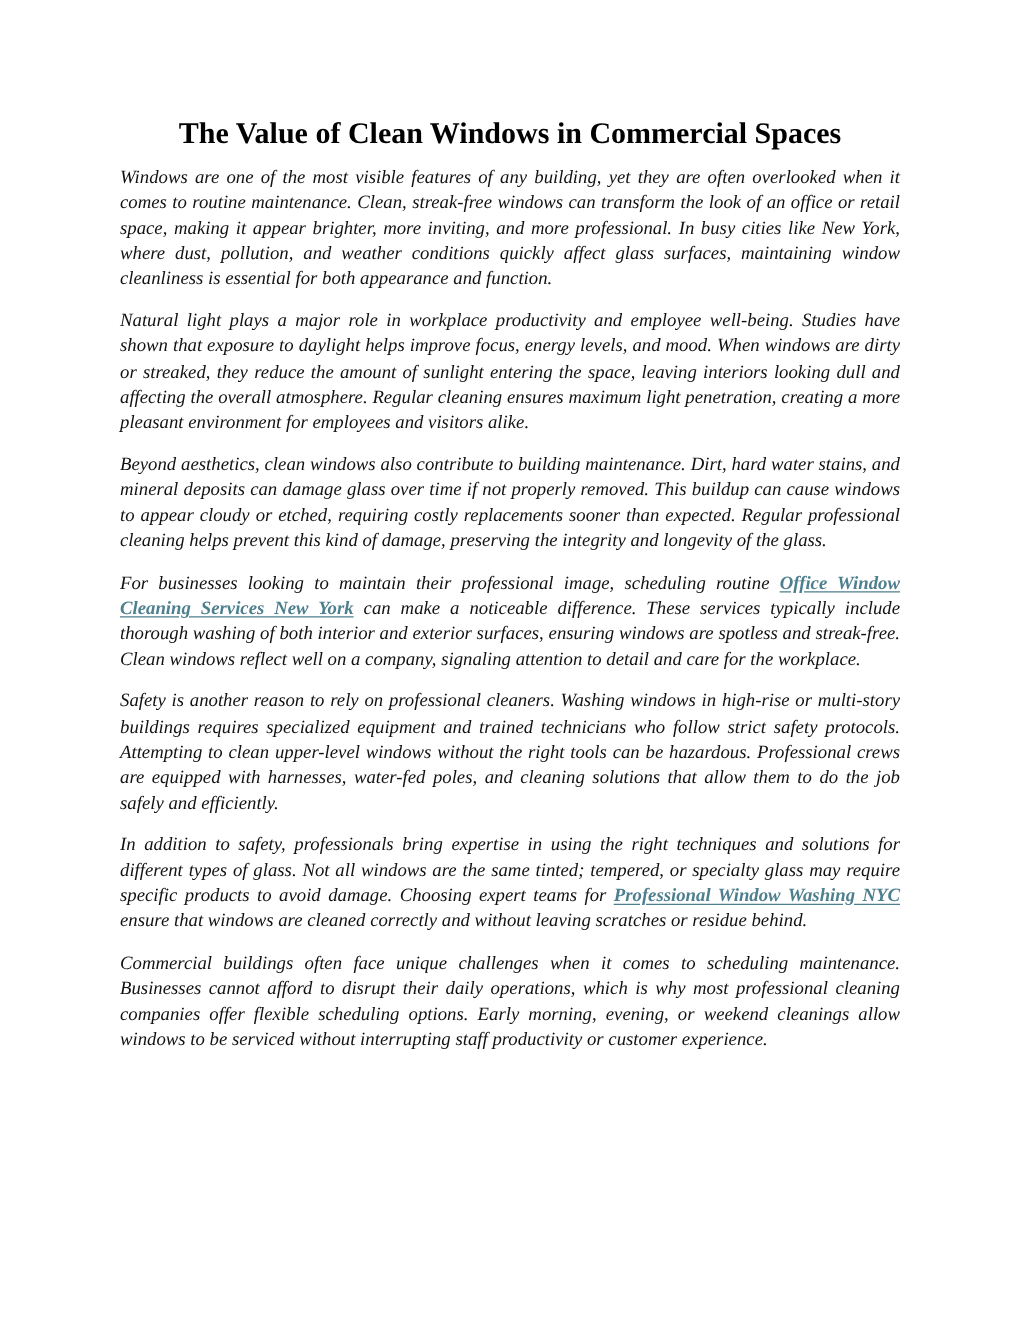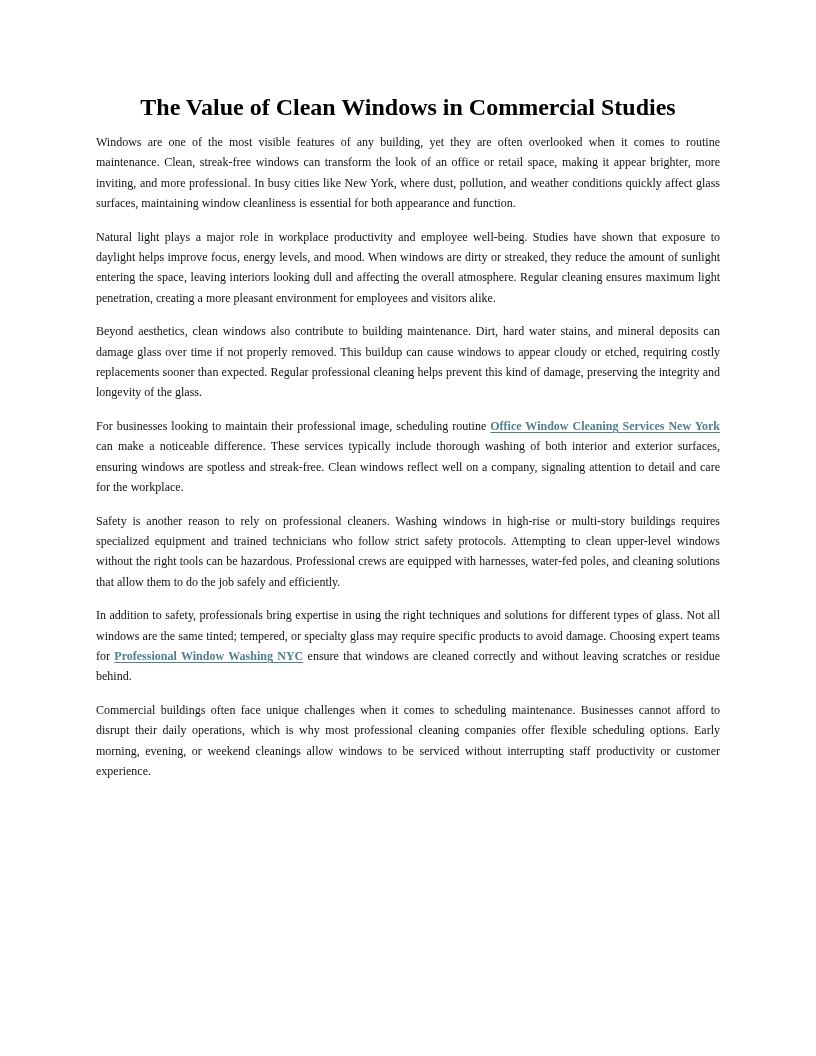--- a/index.html
+++ b/index.html
@@ -24,36 +24,37 @@
   .doc-title {
     margin: 0 0 10px 0;
     font-size: 24px;
     font-weight: bold;
     text-align: center;
     line-height: 30px;
     color: #000000;
   }
   .para {
     margin: 0 0 13.5px 0;
-    font-size: 12px;
+    font-size: 15px;
     line-height: 20.3px;
     text-align: justify;
+    font-style: italic;
   }
   .para a {
     color: #4e7f8e;
     font-weight: bold;
     text-decoration: underline;
     text-underline-offset: 2px;
   }
 </style>
 </head>
 <body>
 
 <div class="page">
-  <h1 class="doc-title">The Value of Clean Windows in Commercial Studies</h1>
+  <h1 class="doc-title">The Value of Clean Windows in Commercial Spaces</h1>
 
   <p class="para">Windows are one of the most visible features of any building, yet they are often overlooked when it comes to routine maintenance. Clean, streak-free windows can transform the look of an office or retail space, making it appear brighter, more inviting, and more professional. In busy cities like New York, where dust, pollution, and weather conditions quickly affect glass surfaces, maintaining window cleanliness is essential for both appearance and function.</p>
 
   <p class="para">Natural light plays a major role in workplace productivity and employee well-being. Studies have shown that exposure to daylight helps improve focus, energy levels, and mood. When windows are dirty or streaked, they reduce the amount of sunlight entering the space, leaving interiors looking dull and affecting the overall atmosphere. Regular cleaning ensures maximum light penetration, creating a more pleasant environment for employees and visitors alike.</p>
 
   <p class="para">Beyond aesthetics, clean windows also contribute to building maintenance. Dirt, hard water stains, and mineral deposits can damage glass over time if not properly removed. This buildup can cause windows to appear cloudy or etched, requiring costly replacements sooner than expected. Regular professional cleaning helps prevent this kind of damage, preserving the integrity and longevity of the glass.</p>
 
   <p class="para"><span>For businesses looking to maintain their professional image, scheduling routine </span><a href="#">Office Window Cleaning Services New York</a><span> can make a noticeable difference. These services typically include thorough washing of both interior and exterior surfaces, ensuring windows are spotless and streak-free. Clean windows reflect well on a company, signaling attention to detail and care for the workplace.</span></p>
 
   <p class="para">Safety is another reason to rely on professional cleaners. Washing windows in high-rise or multi-story buildings requires specialized equipment and trained technicians who follow strict safety protocols. Attempting to clean upper-level windows without the right tools can be hazardous. Professional crews are equipped with harnesses, water-fed poles, and cleaning solutions that allow them to do the job safely and efficiently.</p>

